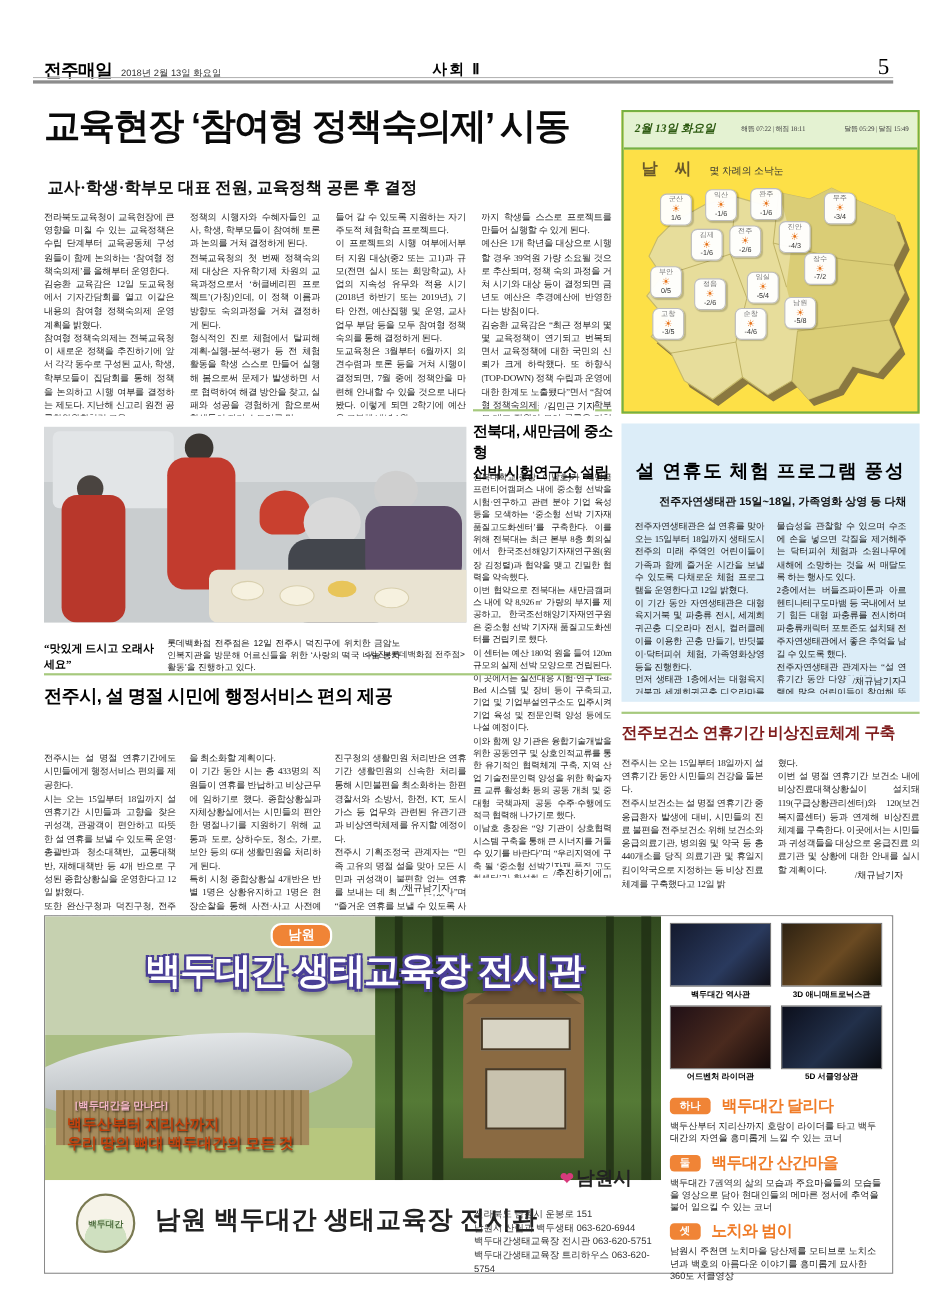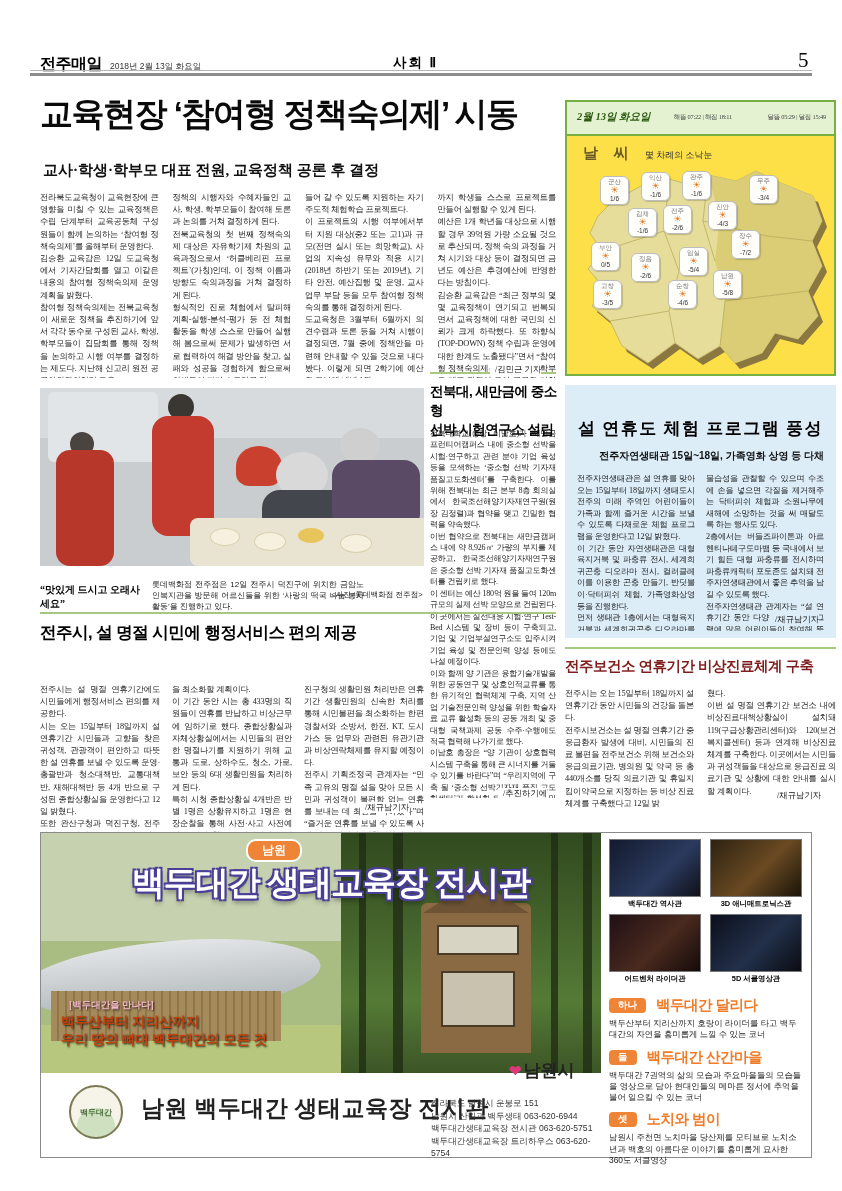--- a/index.html
+++ b/index.html
@@ -281,21 +281,21 @@
         <div class="trunk" style="left:52px;width:10px;"></div>
         <div class="trunk" style="left:210px;"></div>
         <div class="trunk" style="left:242px;width:9px;"></div>
         <div class="abs" style="left:80px;top:70px;width:110px;height:150px;background:#8a6a42;border-radius:6px 6px 0 0;"></div>
         <div class="abs" style="left:72px;top:46px;width:126px;height:34px;background:#6e5435;clip-path:polygon(8% 100%,50% 0,92% 100%);"></div>
         <div class="abs" style="left:96px;top:92px;width:78px;height:26px;background:#d8d4c4;border:2px solid #4a3a26;"></div>
         <div class="abs" style="left:100px;top:138px;width:70px;height:52px;background:#c8c2ae;border:2px solid #4a3a26;"></div>
       </div>
       <div id="adbadge">남원</div>
       <div id="adtitle">백두대간 생태교육장 전시관</div>
-      <div class="slogan" style="left:28px;top:166px;color:#f5b8c8;font-size:9.5px;">[백두대간을 만나다]</div>
+      <div class="slogan" style="left:11px;top:166px;color:#f5b8c8;font-size:9.5px;padding-left:16px;">[백두대간을 만나다]</div>
       <div class="slogan" style="left:20px;top:180px;font-size:13.5px;">백두산부터 지리산까지</div>
       <div class="slogan" style="left:20px;top:198px;font-size:13.5px;">우리 땅의 뼈대 백두대간의 모든 것</div>
     </div>
 
     <div id="adstrip">
       <div id="stamp">백두대간</div>
       <div id="adfootertitle">남원 백두대간 생태교육장 전시관</div>
       <div id="citylogo" class="sans">
         <span class="heart">❤</span><span>남원시</span>
       </div>

